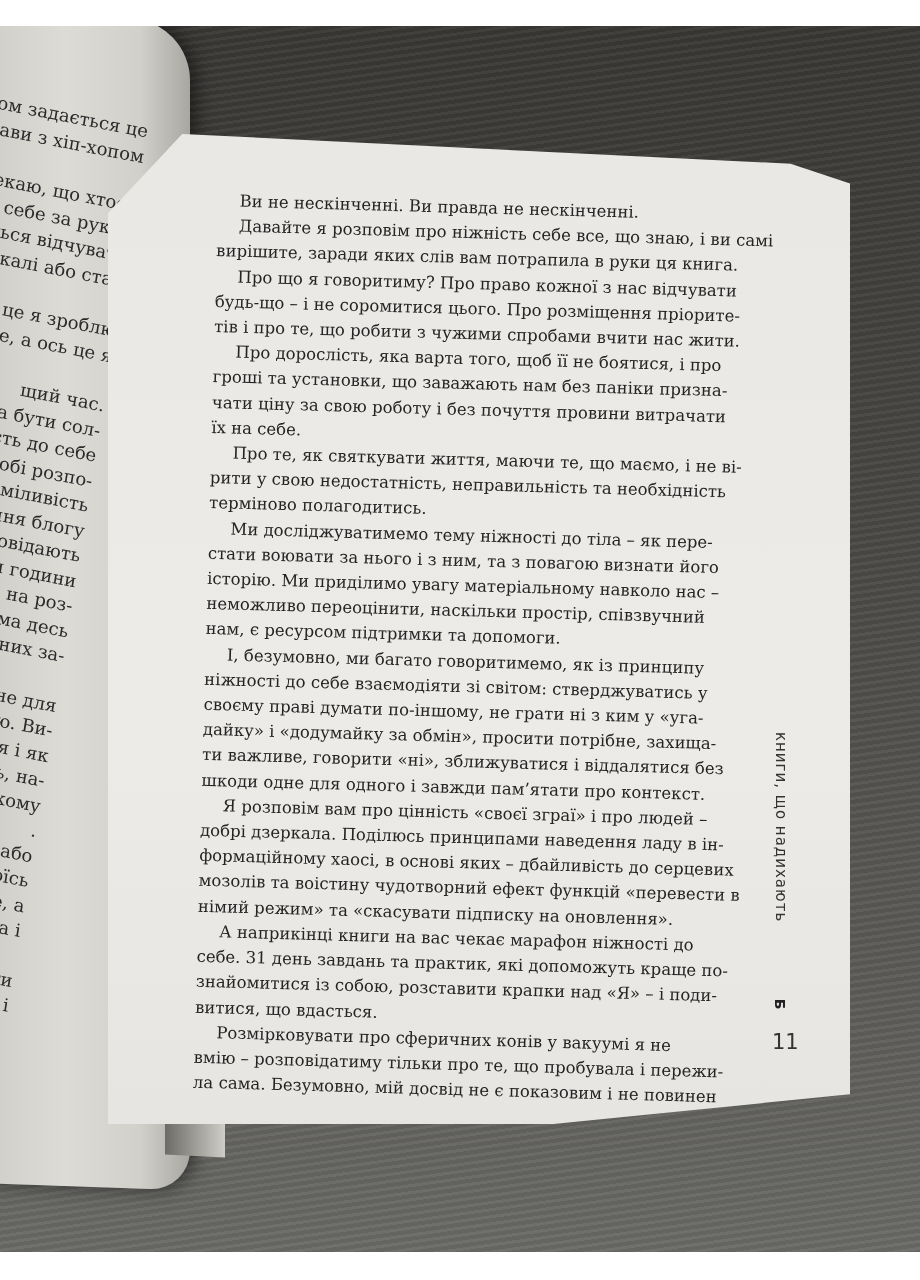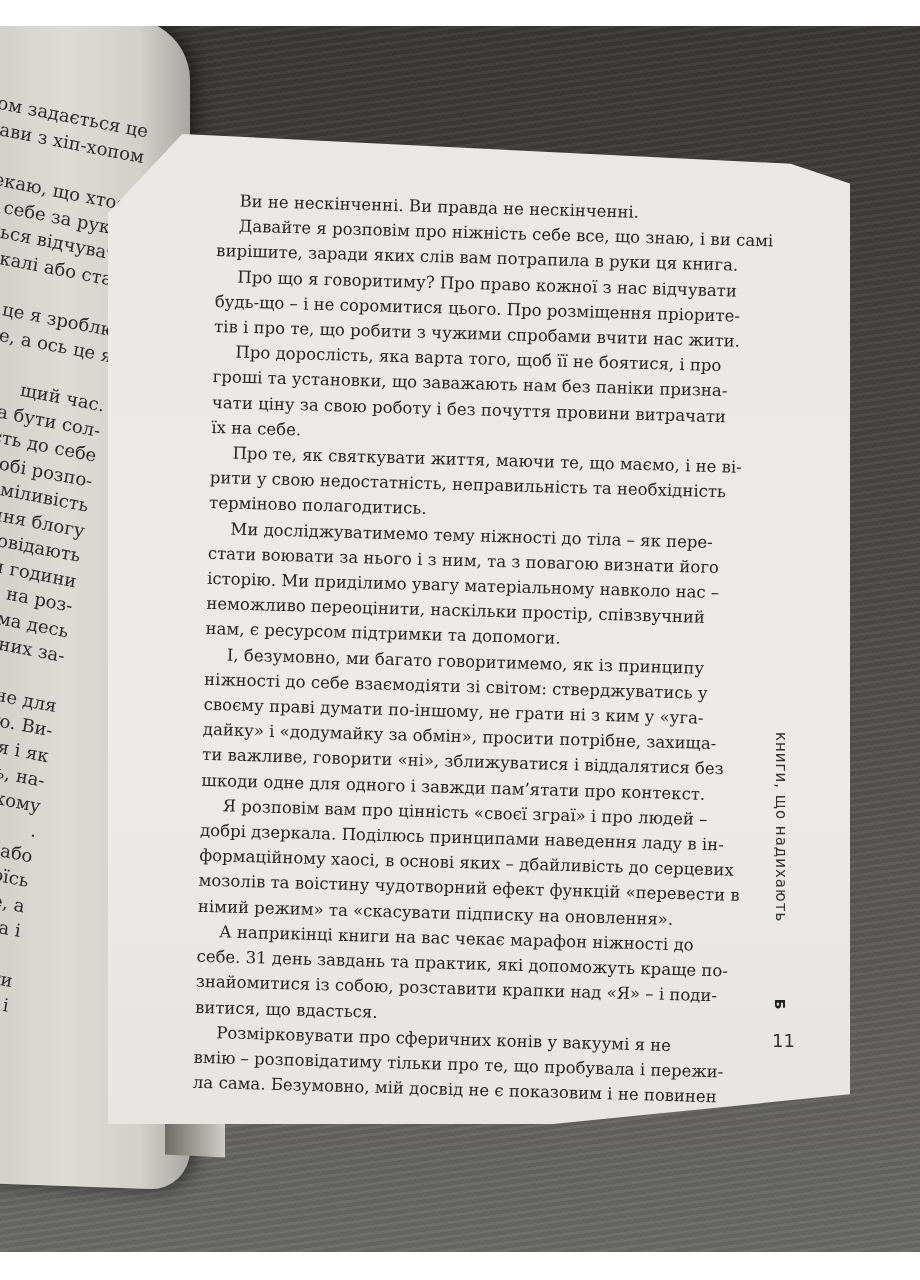--- a/index.html
+++ b/index.html
@@ -54,21 +54,21 @@
       font-family: "DejaVu Sans", sans-serif; font-size: 15px; color: #333;
       writing-mode: vertical-rl; letter-spacing: 1px;
     }
     .logo-mark {
       position: absolute; left: 775px; top: 996px;
       font-family: "DejaVu Sans", sans-serif; font-weight: bold; font-size: 14px; color: #222;
       transform: rotate(90deg);
     }
     .page-number {
       position: absolute; left: 772px; top: 1030px;
-      font-family: "DejaVu Sans", sans-serif; font-size: 18px; color: #333;
+      font-family: "DejaVu Sans", sans-serif; font-size: 21px; color: #333;
     }
   </style>
 </head>
 <body>
 
 <div class="photo">
   <div class="left-page">
     <div class="lp-lines" id="lp-lines">
         <div>сом задається це</div>
         <div>прави з хіп-хопом</div>

